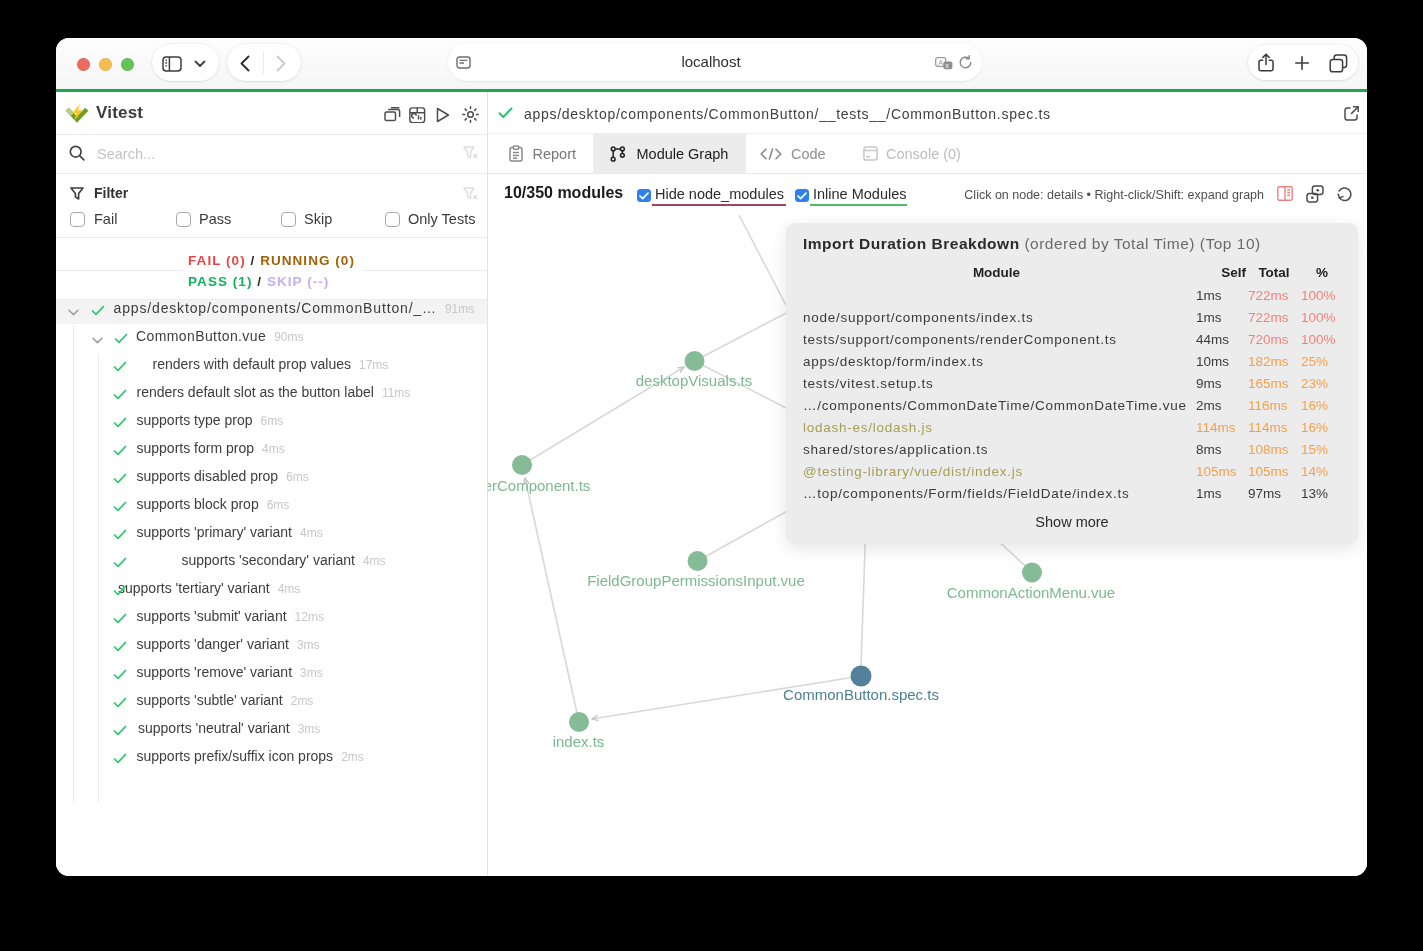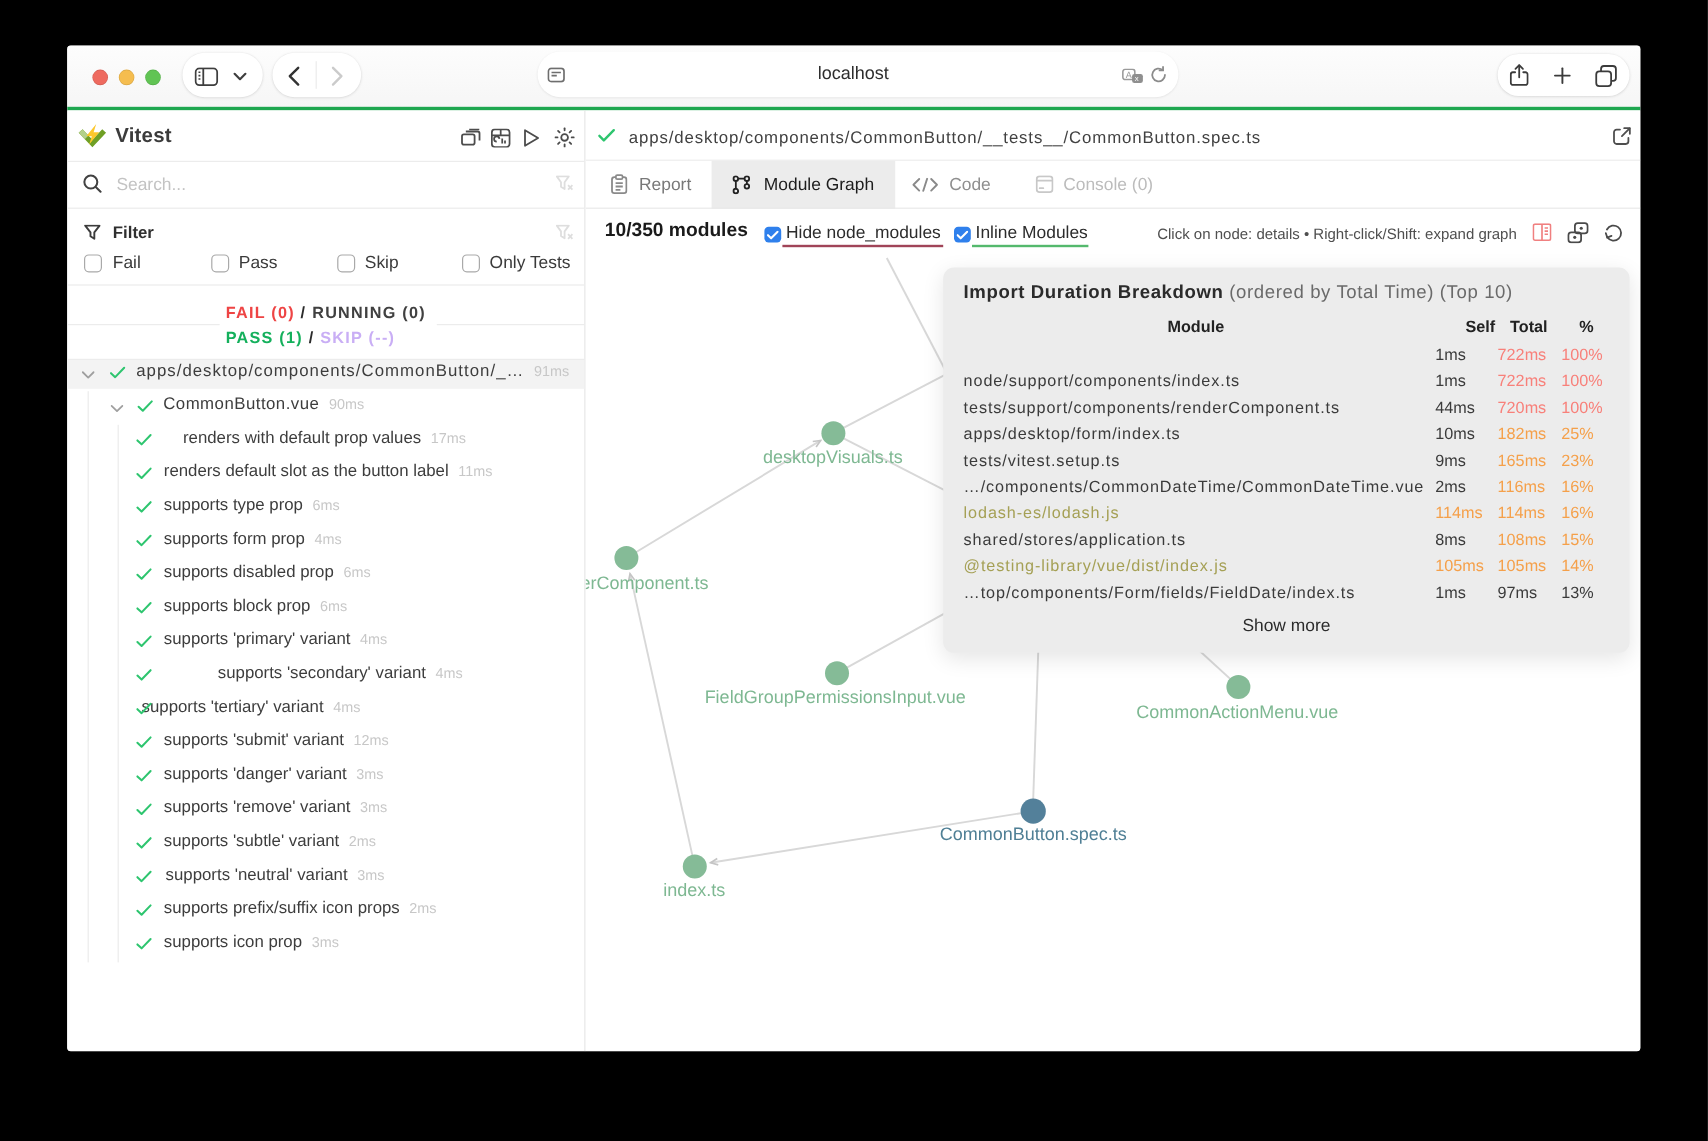--- a/index.html
+++ b/index.html
@@ -1,18 +1,18 @@
 <!DOCTYPE html>
 <html><head>
 <meta charset="utf-8">
 <style>
   * { margin:0; padding:0; box-sizing:border-box; }
   html,body { width:1423px; height:951px; background:#000; font-family:"Liberation Sans", sans-serif; }
   #stage { position:relative; width:1423px; height:951px; background:#000; overflow:hidden; }
-  #win { position:absolute; left:56px; top:38px; width:1311px; height:838px; background:#fff; border-radius:3px; overflow:hidden; }
+  #win { position:absolute; left:56px; top:38px; width:1311px; height:838px; background:#fff; border-radius:13px; overflow:hidden; }
   
   #toolbar { position:absolute; left:0; top:0; width:100%; height:51px; background:linear-gradient(180deg,#fdfdfd,#f6f6f6); }
   .tl { position:absolute; top:19.5px; width:13px; height:13px; border-radius:50%; }
   #greenbar { position:absolute; left:0; top:51px; width:100%; height:3px; background:#1ea750; }
   .cap { position:absolute; background:#fff; border-radius:18.5px; box-shadow:0 0.5px 2.5px rgba(0,0,0,.14), 0 0 0 0.5px rgba(0,0,0,.02); }
   .icn { position:absolute; }
   #addr { position:absolute; left:392px; top:5px; width:534px; height:38px; background:#fff; border-radius:19px; box-shadow:0 0.5px 2px rgba(0,0,0,.10); }
   #addr .url { position:absolute; left:-8px; right:0; top:0; height:38px; line-height:38px; text-align:center; font-size:15px; color:#2e2e2e; }
   
   #content { position:absolute; left:0; top:54px; width:100%; height:784px; }
@@ -167,21 +167,21 @@
       <div class="ckbox" style="left:120px"></div>
             <div class="cklabel" style="position:absolute;left:143px;top:119px">Pass</div>
       <div class="ckbox" style="left:225px"></div>
             <div class="cklabel" style="position:absolute;left:248px;top:119px">Skip</div>
       <div class="ckbox" style="left:329px"></div>
             <div class="cklabel" style="position:absolute;left:352px;top:119px">Only Tests</div>
       <div class="hr" style="left:0;top:145px;width:431px"></div>
 
       <div style="position:absolute;left:0;top:0;width:431px;text-align:center">
         <div style="display:inline-block;text-align:left;font-weight:bold;font-size:13.5px;letter-spacing:1.05px">
-          <div style="position:relative;margin-top:157.5px;height:21px;line-height:21px"><span style="color:#ee4444">FAIL (0)</span> <span style="color:#2b2b2b">/</span> <span style="color:#404040">RUNNING (0)</span></div>
+          <div style="position:relative;margin-top:157.5px;height:21px;line-height:21px"><span style="color:#ee4444">FAIL (0)</span> <span style="color:#2b2b2b">/</span> <span style="color:#a16207">RUNNING (0)</span></div>
           <div style="height:21px;line-height:21px"><span style="color:#14b05c">PASS (1)</span> <span style="color:#2b2b2b">/</span> <span style="color:#c9aef5">SKIP (--)</span></div>
         </div>
       </div>
       <div class="hr" style="left:0;top:178px;width:127px"></div>
       <div class="hr" style="left:308px;top:178px;width:123px"></div>
       <div class="hr" style="left:0;top:207px;width:431px"></div>
 
       <div class="gline" style="left:17px;top:234px;height:476px"></div>
       <div class="gline" style="left:41.5px;top:262px;height:448px"></div>
       <div style="position:absolute;left:0;top:207.5px;width:431px;height:24px;background:#f3f3f3"></div>
@@ -233,23 +233,20 @@
               </svg><span class="nm" style="margin-left:80.5px">supports 'remove' variant</span><span class="ms">3ms</span></div>
       <div class="trow" style="top:597.5px;"><svg class="tcheck" style="left:57px" width="14" height="11" viewBox="0 0 14 11" fill="none" stroke="#2ec56f" stroke-width="1.7" stroke-linecap="round" stroke-linejoin="round">
                 <path d="M1.5 6 L5 9.3 L12.5 1.5"></path>
               </svg><span class="nm" style="margin-left:80.5px">supports 'subtle' variant</span><span class="ms">2ms</span></div>
       <div class="trow" style="top:625.5px;"><svg class="tcheck" style="left:57px" width="14" height="11" viewBox="0 0 14 11" fill="none" stroke="#2ec56f" stroke-width="1.7" stroke-linecap="round" stroke-linejoin="round">
                 <path d="M1.5 6 L5 9.3 L12.5 1.5"></path>
               </svg><span class="nm" style="margin-left:82px">supports 'neutral' variant</span><span class="ms">3ms</span></div>
       <div class="trow" style="top:653.5px;"><svg class="tcheck" style="left:57px" width="14" height="11" viewBox="0 0 14 11" fill="none" stroke="#2ec56f" stroke-width="1.7" stroke-linecap="round" stroke-linejoin="round">
                 <path d="M1.5 6 L5 9.3 L12.5 1.5"></path>
               </svg><span class="nm" style="margin-left:80.5px">supports prefix/suffix icon props</span><span class="ms">2ms</span></div>
-      <div class="trow" style="top:681.5px;"><svg class="tcheck" style="left:57px" width="14" height="11" viewBox="0 0 14 11" fill="none" stroke="#2ec56f" stroke-width="1.7" stroke-linecap="round" stroke-linejoin="round">
-                <path d="M1.5 6 L5 9.3 L12.5 1.5"></path>
-              </svg><span class="nm" style="margin-left:80.5px">supports icon prop</span><span class="ms">3ms</span></div>
 
     </div>
     <div id="main">
 
       <svg class="icn" style="left:10px;top:14.5px" width="15" height="12" viewBox="0 0 15 12" fill="none" stroke="#2ec56f" stroke-width="2" stroke-linecap="round" stroke-linejoin="round">
               <path d="M1.5 6.2 L5.2 10 L13.5 1.5"></path>
             </svg>
       <div style="position:absolute;left:36px;top:1.5px;height:41px;line-height:41px;font-size:14px;letter-spacing:0.72px;color:#414141">apps/desktop/components/CommonButton/__tests__/CommonButton.spec.ts</div>
       <svg class="icn" style="left:855px;top:13px" width="17" height="17" viewBox="0 0 17 17" fill="none" stroke="#4e4e4e" stroke-width="1.5" stroke-linecap="round" stroke-linejoin="round">
         <path d="M7 3 H4.2 A2.2 2.2 0 0 0 2 5.2 V12.8 A2.2 2.2 0 0 0 4.2 15 H11.8 A2.2 2.2 0 0 0 14 12.8 V10"></path>

